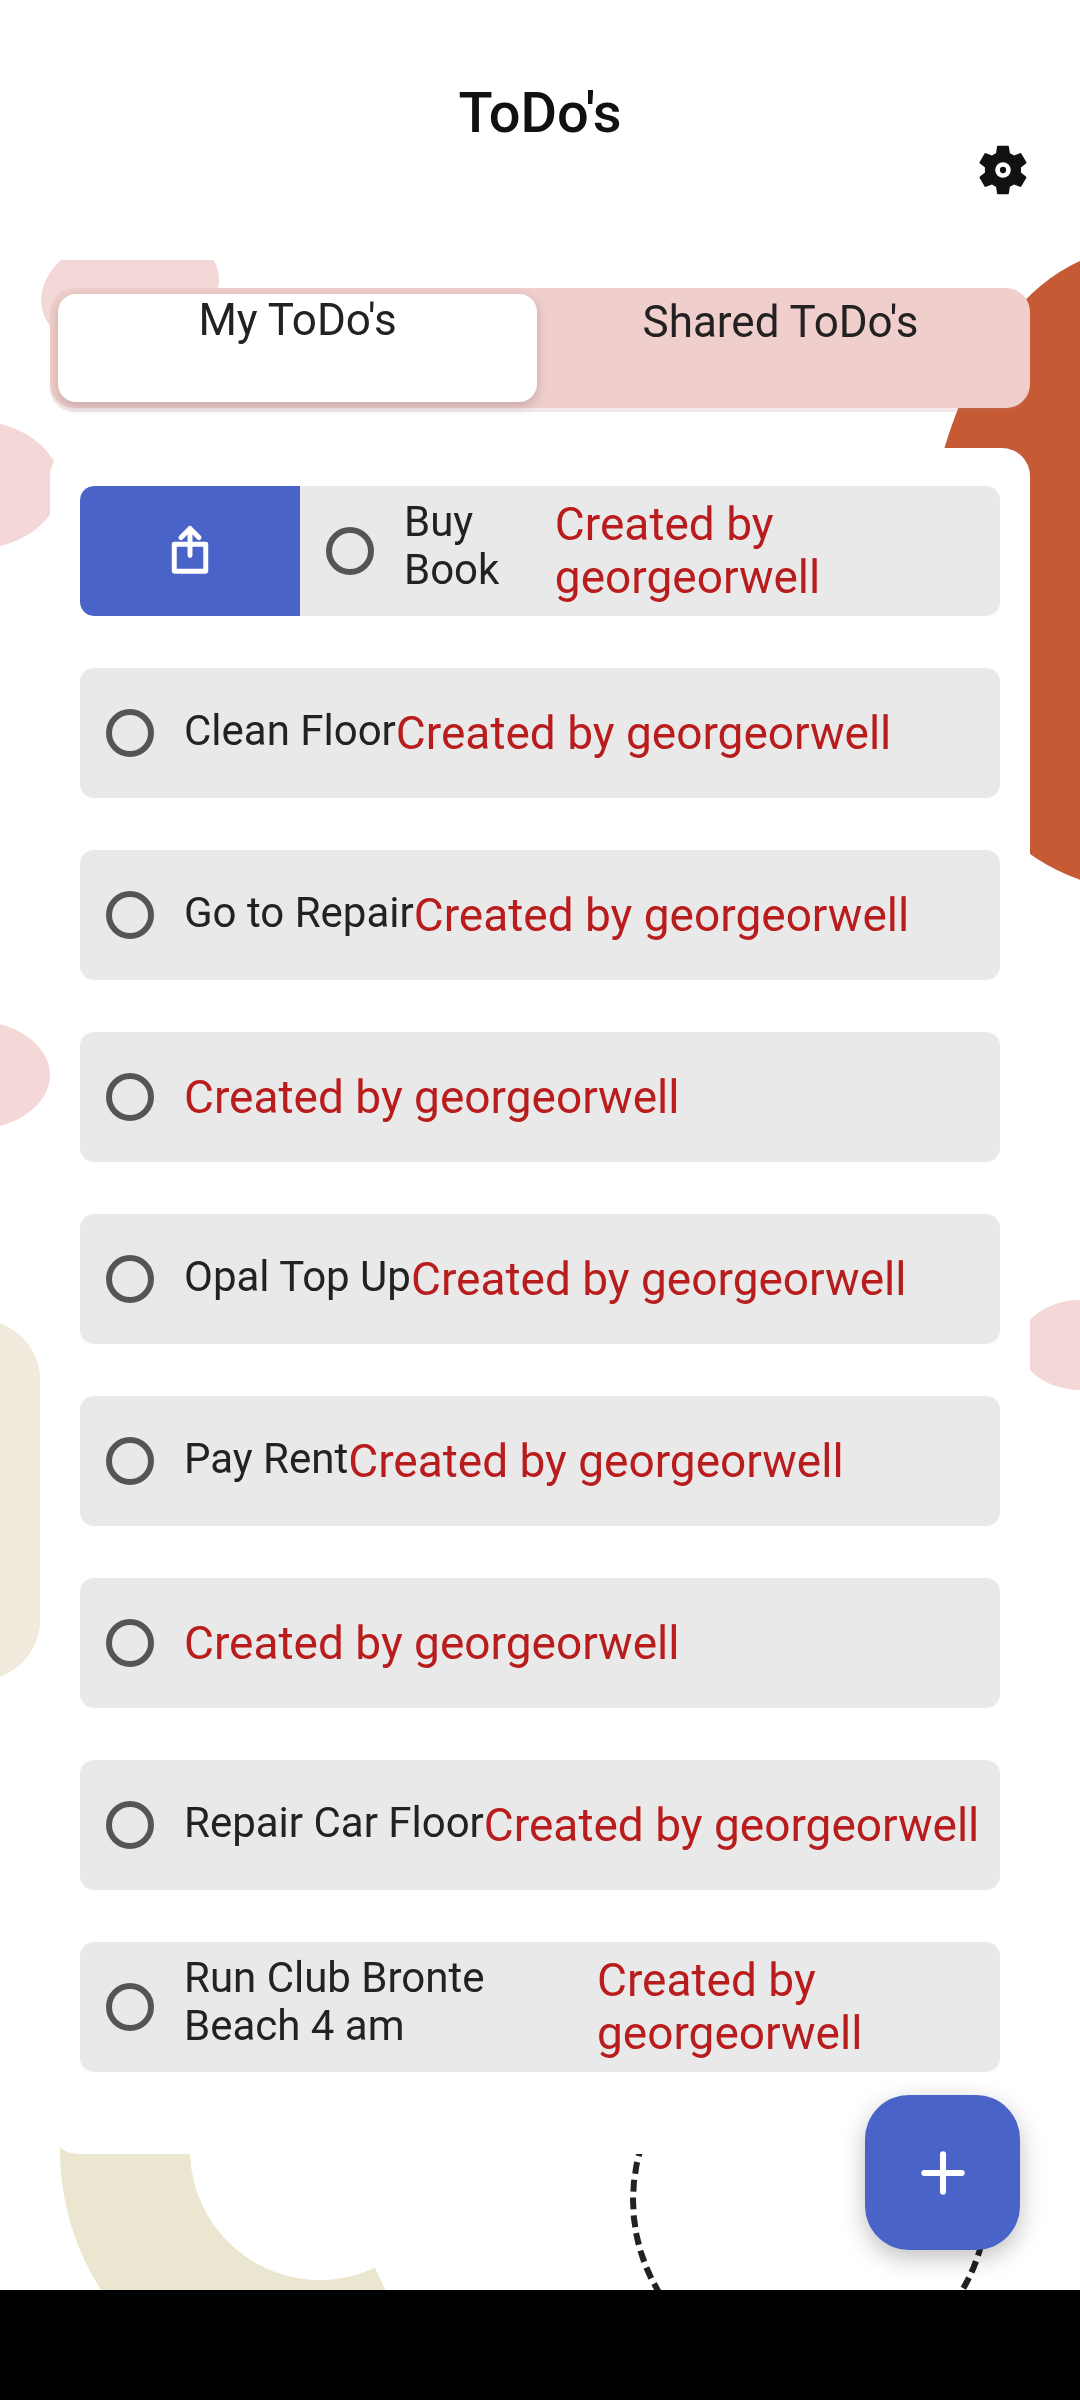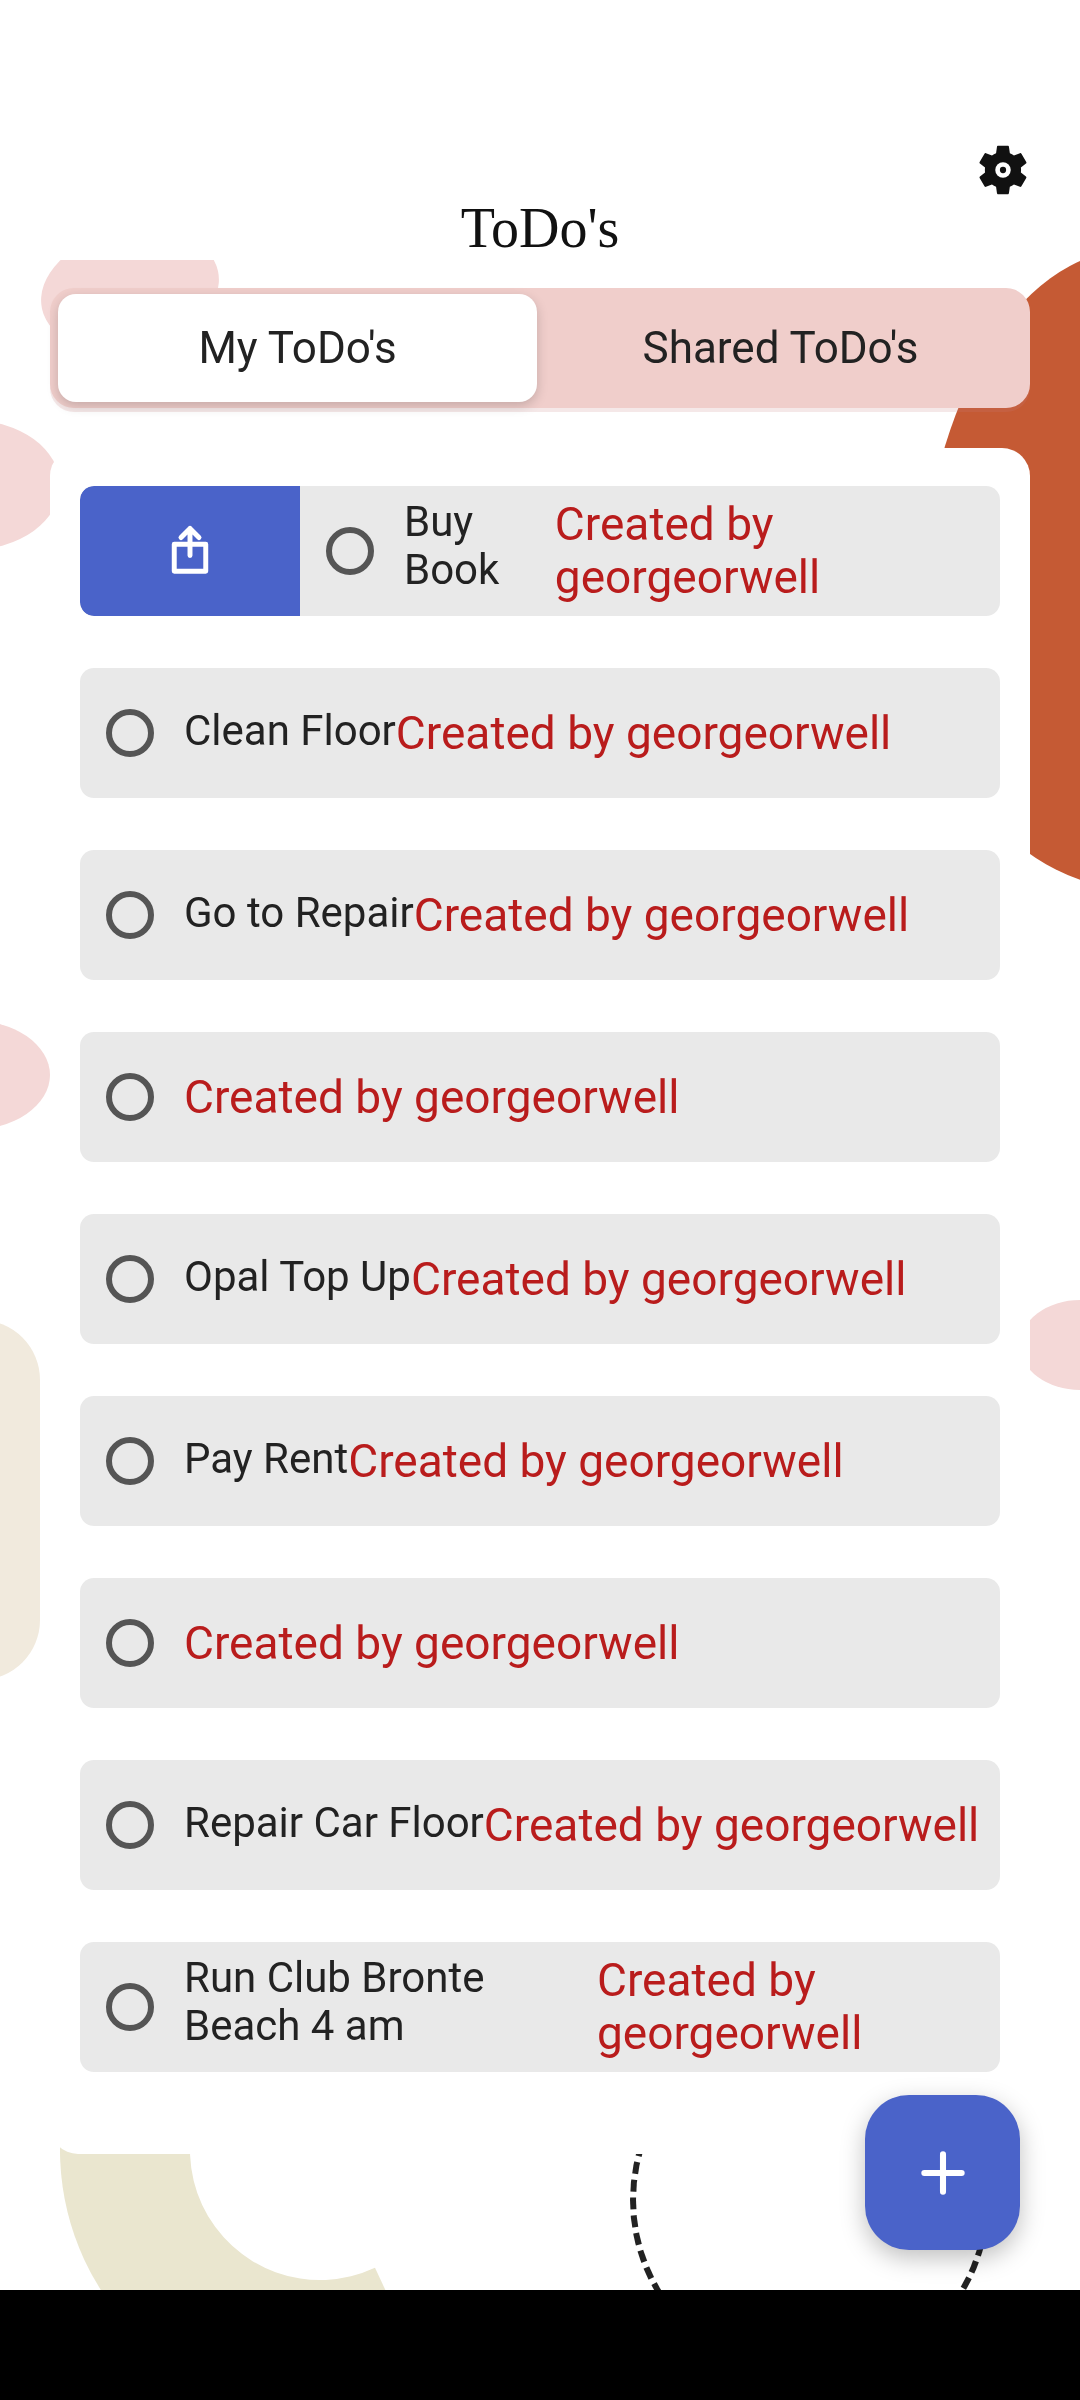--- a/index.html
+++ b/index.html
@@ -7,21 +7,21 @@
   .device { width: 1080px; height: 2400px; position: relative; background: #fff; overflow: hidden; }
 
   
   .status-bar { height: 80px; display: flex; align-items: center; justify-content: space-between; padding: 0 40px; font-size: 38px; font-weight: 500; color: #222; }
   .status-left { letter-spacing: 0.5px; }
   .status-right { display: flex; align-items: center; gap: 14px; }
   .status-right svg { display: block; }
   .batt-text { font-size: 36px; font-weight: 400; }
 
   
-  .app-header { height: 180px; display: flex; align-items: flex-end; justify-content: center; position: relative; font-family: Liberation Serif, serif; }
+  .app-header { height: 180px; display: flex; align-items: flex-start; justify-content: center; position: relative; }
   .app-title { font-size: 56px; font-weight: 500; color: #111; }
   .gear-btn { position: absolute; right: 42px; top: 50%; transform: translateY(-50%); width: 70px; height: 70px; display:flex; align-items:center; justify-content:center; }
 
   
   .blobs { position: absolute; inset: 0; top: 260px; bottom: 110px; overflow: hidden; pointer-events: none; }
   .blob { position: absolute; border-radius: 50%; }
   .blob-orange { width: 440px; height: 640px; right: -280px; top: -10px; background: #c55a34; border-radius: 48% 52% 50% 50% / 58% 44% 56% 42%; }
   .blob-pink1  { width: 180px; height: 120px; left: 40px;  top: -30px;  background: #f4d8d7; transform: rotate(-12deg); }
   .blob-pink2  { width: 180px; height: 130px; left: -120px; top: 160px; background: #f4d8d7; }
   .blob-pink3  { width: 160px; height: 110px; left: -110px; top: 760px; background: #f4d8d7; }
@@ -29,21 +29,21 @@
   .blob-cream  { width: 120px; height: 360px; left: -80px;  top: 1060px; background: #f1eadd; border-radius: 60px; }
   .blob-arc    { position:absolute; left: 60px; bottom: -120px; width: 520px; height: 520px; border: 130px solid #eae6cf; border-radius: 50%; border-top-color: transparent; border-right-color: transparent; transform: rotate(20deg); }
   .blob-dash   { position:absolute; right: 90px; bottom: -90px; width: 360px; height: 360px; border: 6px dashed #222; border-radius: 50%; }
 
   
   .content { position: absolute; inset: 0; top: 260px; bottom: 110px; padding: 0 50px; }
 
   
   .seg-wrap { padding: 28px 0 40px 0; }
   .segmented { display: flex; background: #f0cecb; height: 120px; border-radius: 24px; padding: 8px 10px; box-shadow: 0 4px 0 rgba(200,130,125,0.18); }
-  .seg-btn { flex: 1; display:flex; align-items:center; justify-content:center; font-size: 44px; color: #222; border-radius: 18px; }
+  .seg-btn { flex: 1; display:flex; justify-content:center; font-size: 44px; color: #222; border-radius: 18px; }
   .seg-btn.active { background: #fff; box-shadow: 0 4px 12px rgba(0,0,0,0.18); margin: -2px 4px -2px -2px; }
 
   
   .card { background: #fff; border-radius: 28px; padding: 38px 30px 30px 30px; min-height: 1700px; position: relative; }
   .todo-item { background: #e9e9e9; border-radius: 14px; height: 130px; margin-bottom: 52px; display: flex; align-items: center; position: relative; overflow: hidden; }
   .share-chip { width: 220px; height: 100%; background: #4a63c9; display:flex; align-items:center; justify-content:center; border-radius: 14px 0 0 14px; flex-shrink:0; }
   .todo-body { display:flex; align-items:center; padding: 0 18px 0 26px; flex:1; min-width:0; }
   .circle { width: 48px; height: 48px; border: 6px solid #555; border-radius: 50%; flex-shrink:0; margin-right: 30px; }
   .todo-text { display:flex; flex-direction:row; line-height:1.15; }
   .todo-title { font-size: 42px; color: #222; font-weight: 400; }

